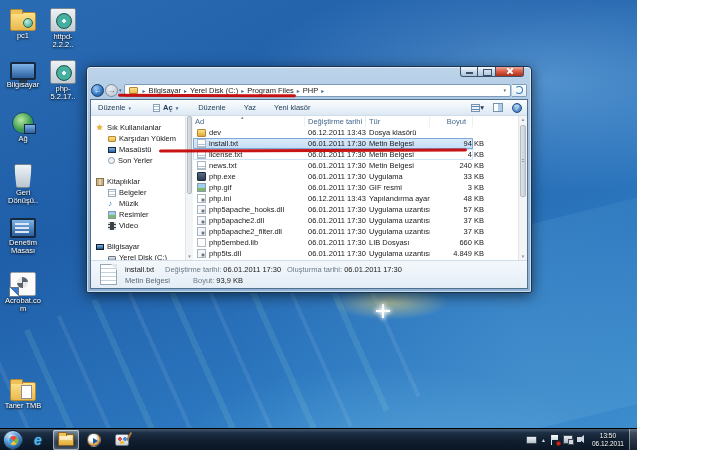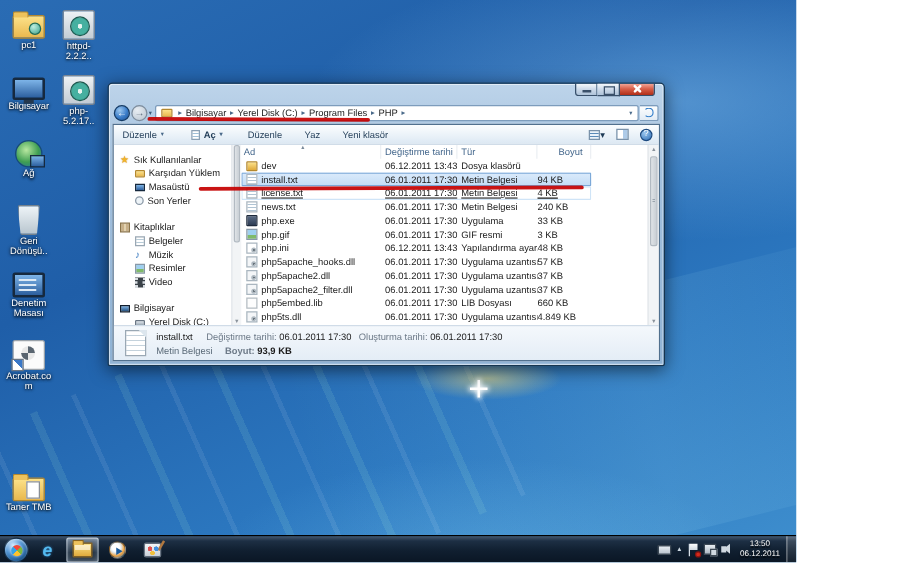--- a/index.html
+++ b/index.html
@@ -136,53 +136,53 @@
   .lheader{height:11px;display:flex;font-size:7.5px;color:#44678c;position:relative;background:#fff;}
   .hc{border-right:1px solid #eceff3;display:flex;align-items:center;overflow:hidden;white-space:nowrap;}
   .hc-name{width:112px;padding-left:2px;}
   .hc-date{width:61px;padding-left:3px;}
   .hc-type{width:64px;padding-left:3px;}
   .hc-size{width:43px;justify-content:flex-end;padding-right:6px;}
   .sortglyph{position:absolute;left:48px;top:-2px;font-size:5px;color:#7a8a9a;}
   .rows{position:absolute;left:0;top:11px;right:0;bottom:0;overflow:hidden;}
   .row{display:flex;align-items:center;height:11px;width:280px;font-size:7.5px;color:#1a1a1a;white-space:nowrap;}
   .row.sel{background:linear-gradient(#dcebfb,#c2dcf5);box-shadow:inset 0 0 0 1px #7da9d8;border-radius:1px;}
-  .row.cursor{box-shadow:inset 0 0 0 1px #cfe4f7;border-radius:1px;text-decoration:underline;}
+  .row.cursor{box-shadow:inset 0 0 0 1px #cfe4f7;border-radius:1px;}
   .fic{width:9px;height:9px;flex:none;margin:0 3px 0 4px;position:relative;}
   .ic-folder{background:linear-gradient(#fce28a,#e0a93a);border:1px solid #b4882e;border-radius:1px;height:8px;margin-top:1px;}
   .ic-txt{background:#fff;border:1px solid #aab6c0;background-image:repeating-linear-gradient(#fff 0 1.6px,#b0c4d4 1.6px 2.4px);}
   .ic-exe{background:linear-gradient(#5a6b85,#2e3d55);border:1px solid #1e2a3c;border-radius:1px;}
   .ic-gif{background:linear-gradient(180deg,#9fd0f0 0 55%,#7fba6a 55% 100%);border:1px solid #8899a8;}
   .ic-ini{background:#fff;border:1px solid #aab6c0;}
   .ic-ini::after,.ic-dll::after{content:"";position:absolute;right:0.5px;bottom:0.5px;width:4px;height:4px;border-radius:50%;
     background:radial-gradient(circle,#6a747c 25%,#aeb8c0 30%);}
   .ic-dll{background:#f4f6f8;border:1px solid #aab6c0;}
   .ic-lib{background:#fdfdfd;border:1px solid #b4bcc2;}
   .c-name{width:96px;flex:none;overflow:hidden;}
-  .c-date{width:61px;flex:none;padding-left:3px;overflow:hidden;text-align:center;}
+  .c-date{width:61px;flex:none;padding-left:3px;overflow:hidden;}
   .c-type{width:64px;flex:none;padding-left:3px;overflow:hidden;}
-  .c-size{width:40px;flex:none;padding-right:6px;}
+  .c-size{width:40px;flex:none;text-align:right;padding-right:6px;margin-left:20px;}
   .vscroll{width:9px;flex:none;background:#f2f4f6;border-left:1px solid #e2e6ea;position:relative;}
   .vscroll .varrow-up{position:absolute;top:1px;left:0;right:0;text-align:center;font-size:4.5px;color:#8a939c;}
   .vscroll .varrow-dn{position:absolute;bottom:1px;left:0;right:0;text-align:center;font-size:4.5px;color:#8a939c;}
   .vscroll .vthumb{position:absolute;left:1px;right:1px;top:9px;height:72px;background:linear-gradient(90deg,#dfe3e7,#c9cfd5);border:1px solid #b2bac2;border-radius:2px;}
   .vscroll .vthumb::after{content:"";position:absolute;left:1px;right:1px;top:33px;height:3px;
     background:repeating-linear-gradient(#9aa4ae 0 1px,transparent 1px 2px);}
 
   .detailspane{height:28px;flex:none;border-top:1px solid #d0dce8;background:linear-gradient(#f4f8fc,#e4edf6);
     display:flex;font-size:7.5px;color:#1a1a1a;position:relative;}
   .bigdoc{position:absolute;left:9px;top:3px;width:17px;height:21px;background:#fff;border:1px solid #9aa8b4;
     background-image:repeating-linear-gradient(transparent 0 3px,#c4d2dc 3px 4px);}
   .bigdoc::before{content:"";position:absolute;right:-1px;top:-1px;border-style:solid;border-width:0 6px 6px 0;border-color:transparent #dce6ee transparent transparent;}
   .dp-col1{position:absolute;left:34px;top:3px;line-height:11px;}
   .dp-type{color:#5a6a78;}
   .dp-grid{position:absolute;left:74px;top:3px;line-height:11px;}
   .dp-lbl{color:#6d7a88;}
   .dp-val{color:#1a1a1a;}
-  .dp-row2{margin-left:15px;font-weight:bold;}
+  .dp-row2{margin-left:28px;}
   .dp-created{position:absolute;left:196px;top:3px;line-height:11px;}
 
   
   .ann{position:absolute;background:#c40000;height:2.5px;border-radius:2px;z-index:60;opacity:.92;}
   #ann-bc{left:118px;top:94px;width:178px;transform:rotate(.2deg);}
   #ann-row{left:159px;top:149px;width:308px;transform:rotate(-.2deg);}
 
   
   #taskbar{position:absolute;left:0;right:0;bottom:0;height:22px;display:flex;align-items:center;
     background:linear-gradient(#46586e 0%,#1d2f44 18%,#101f30 55%,#0a1624 100%);border-top:1px solid #000;}

